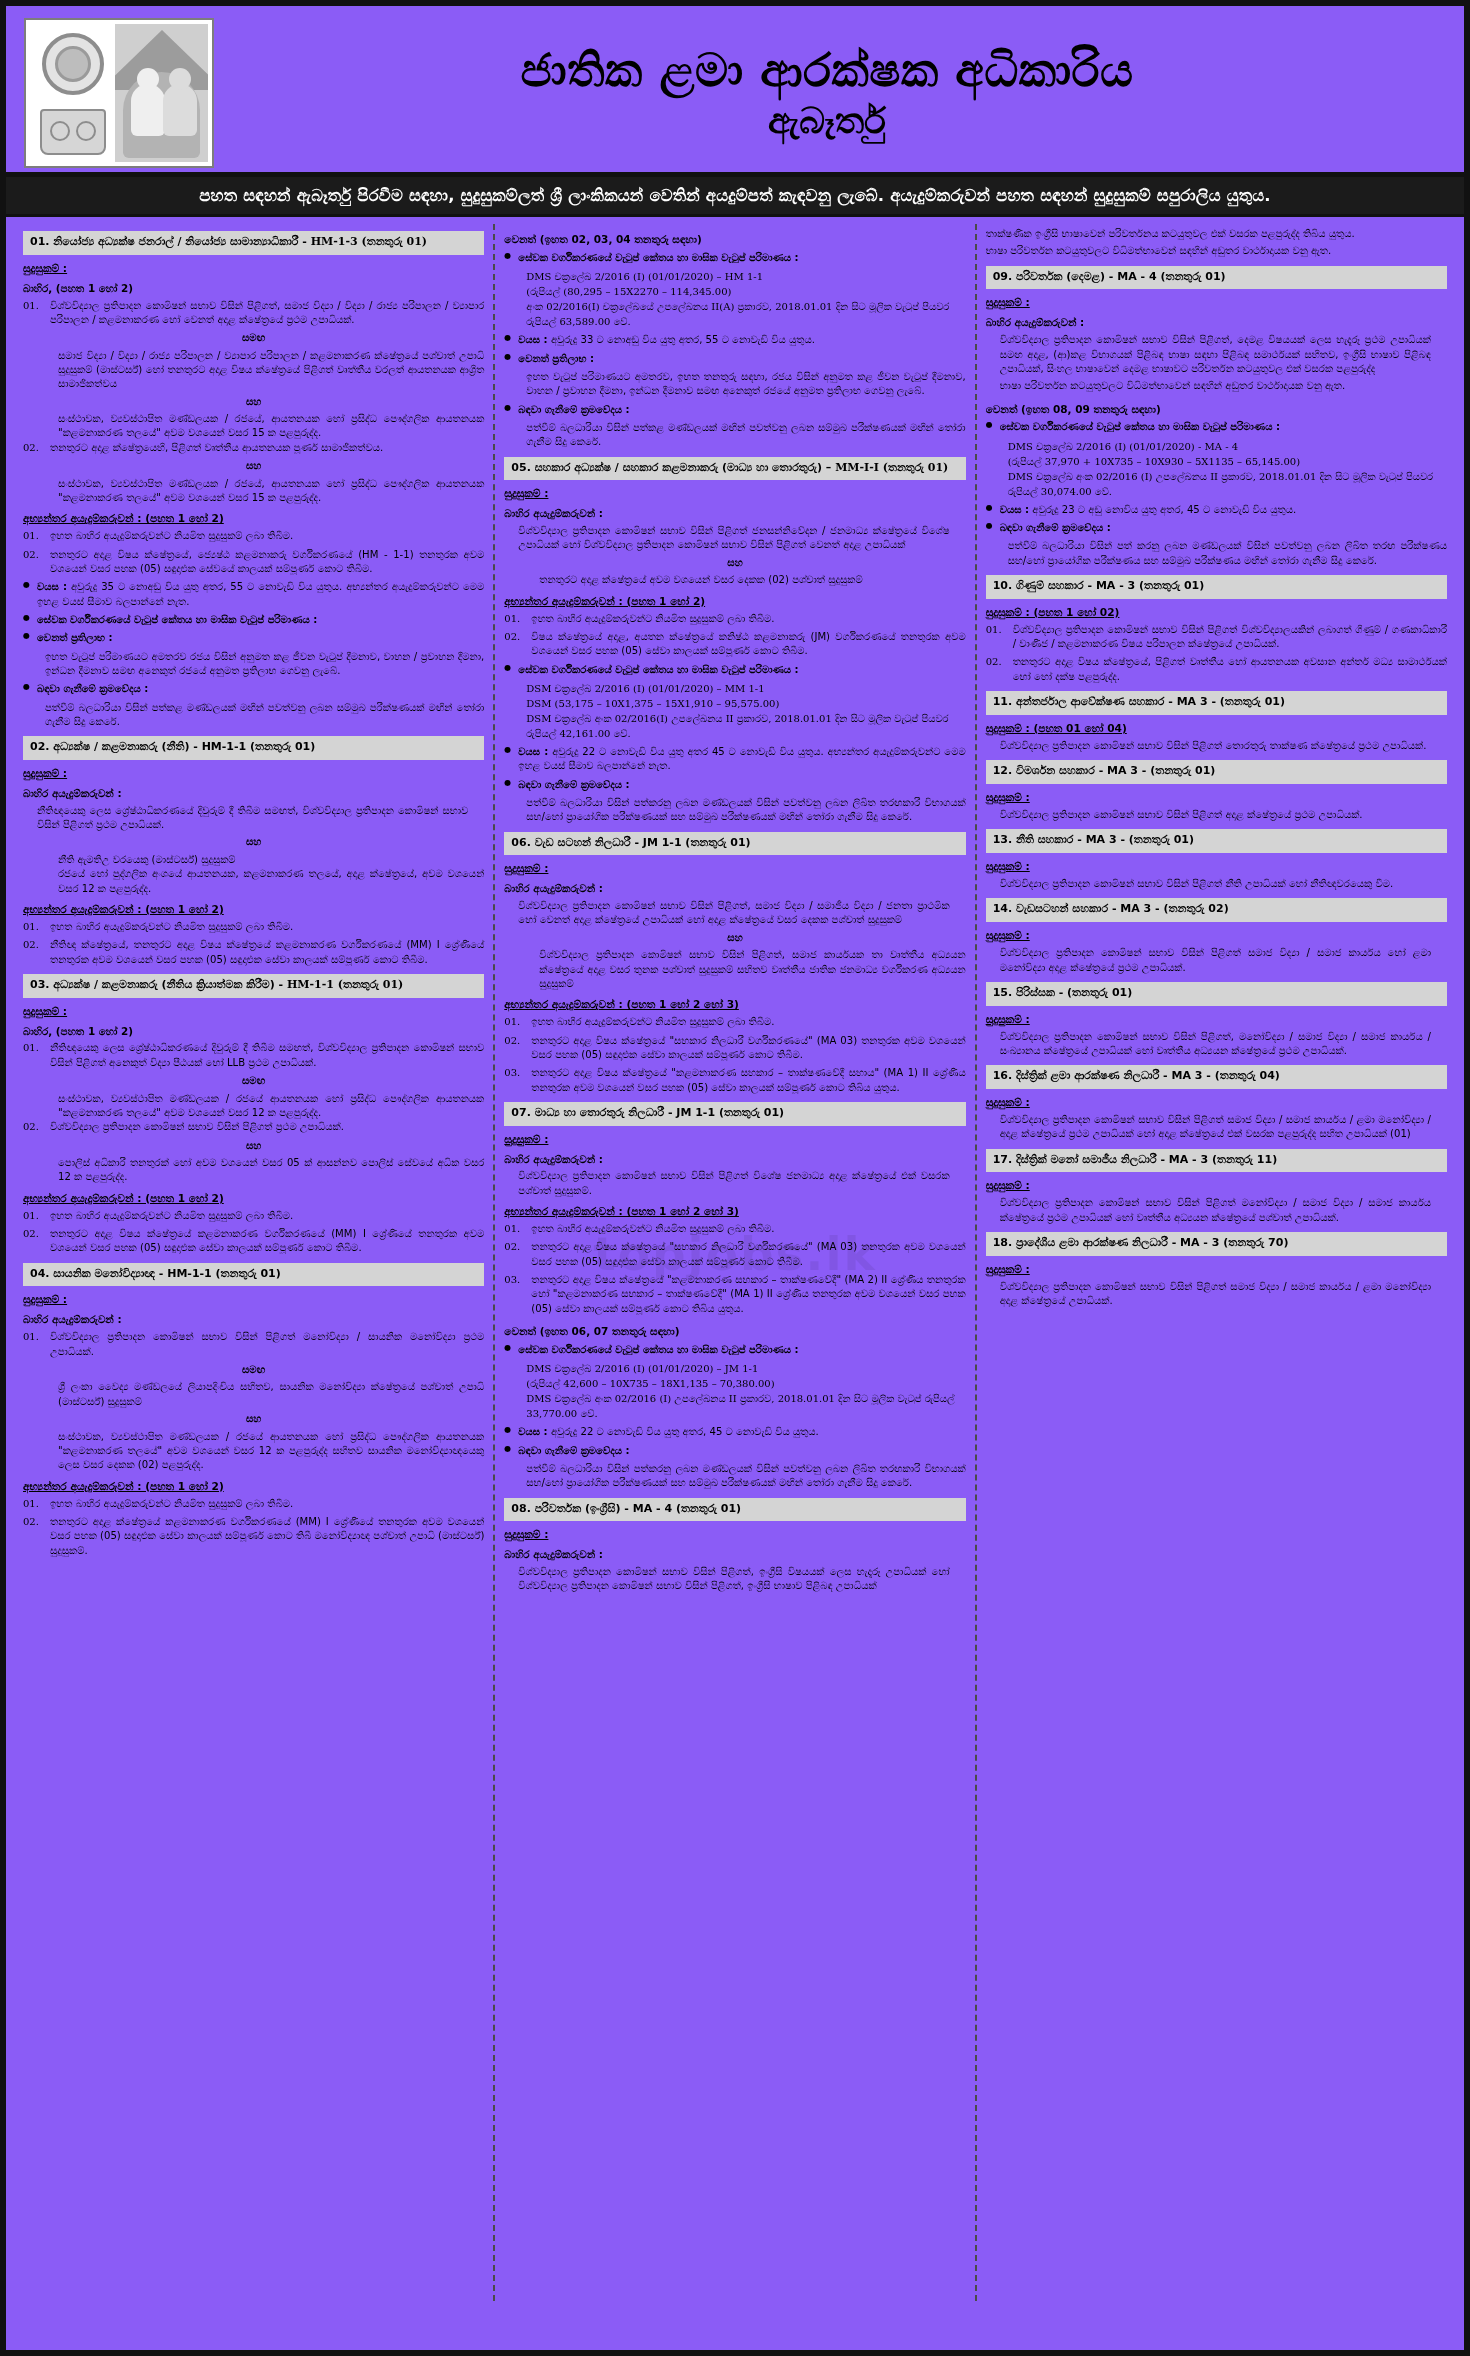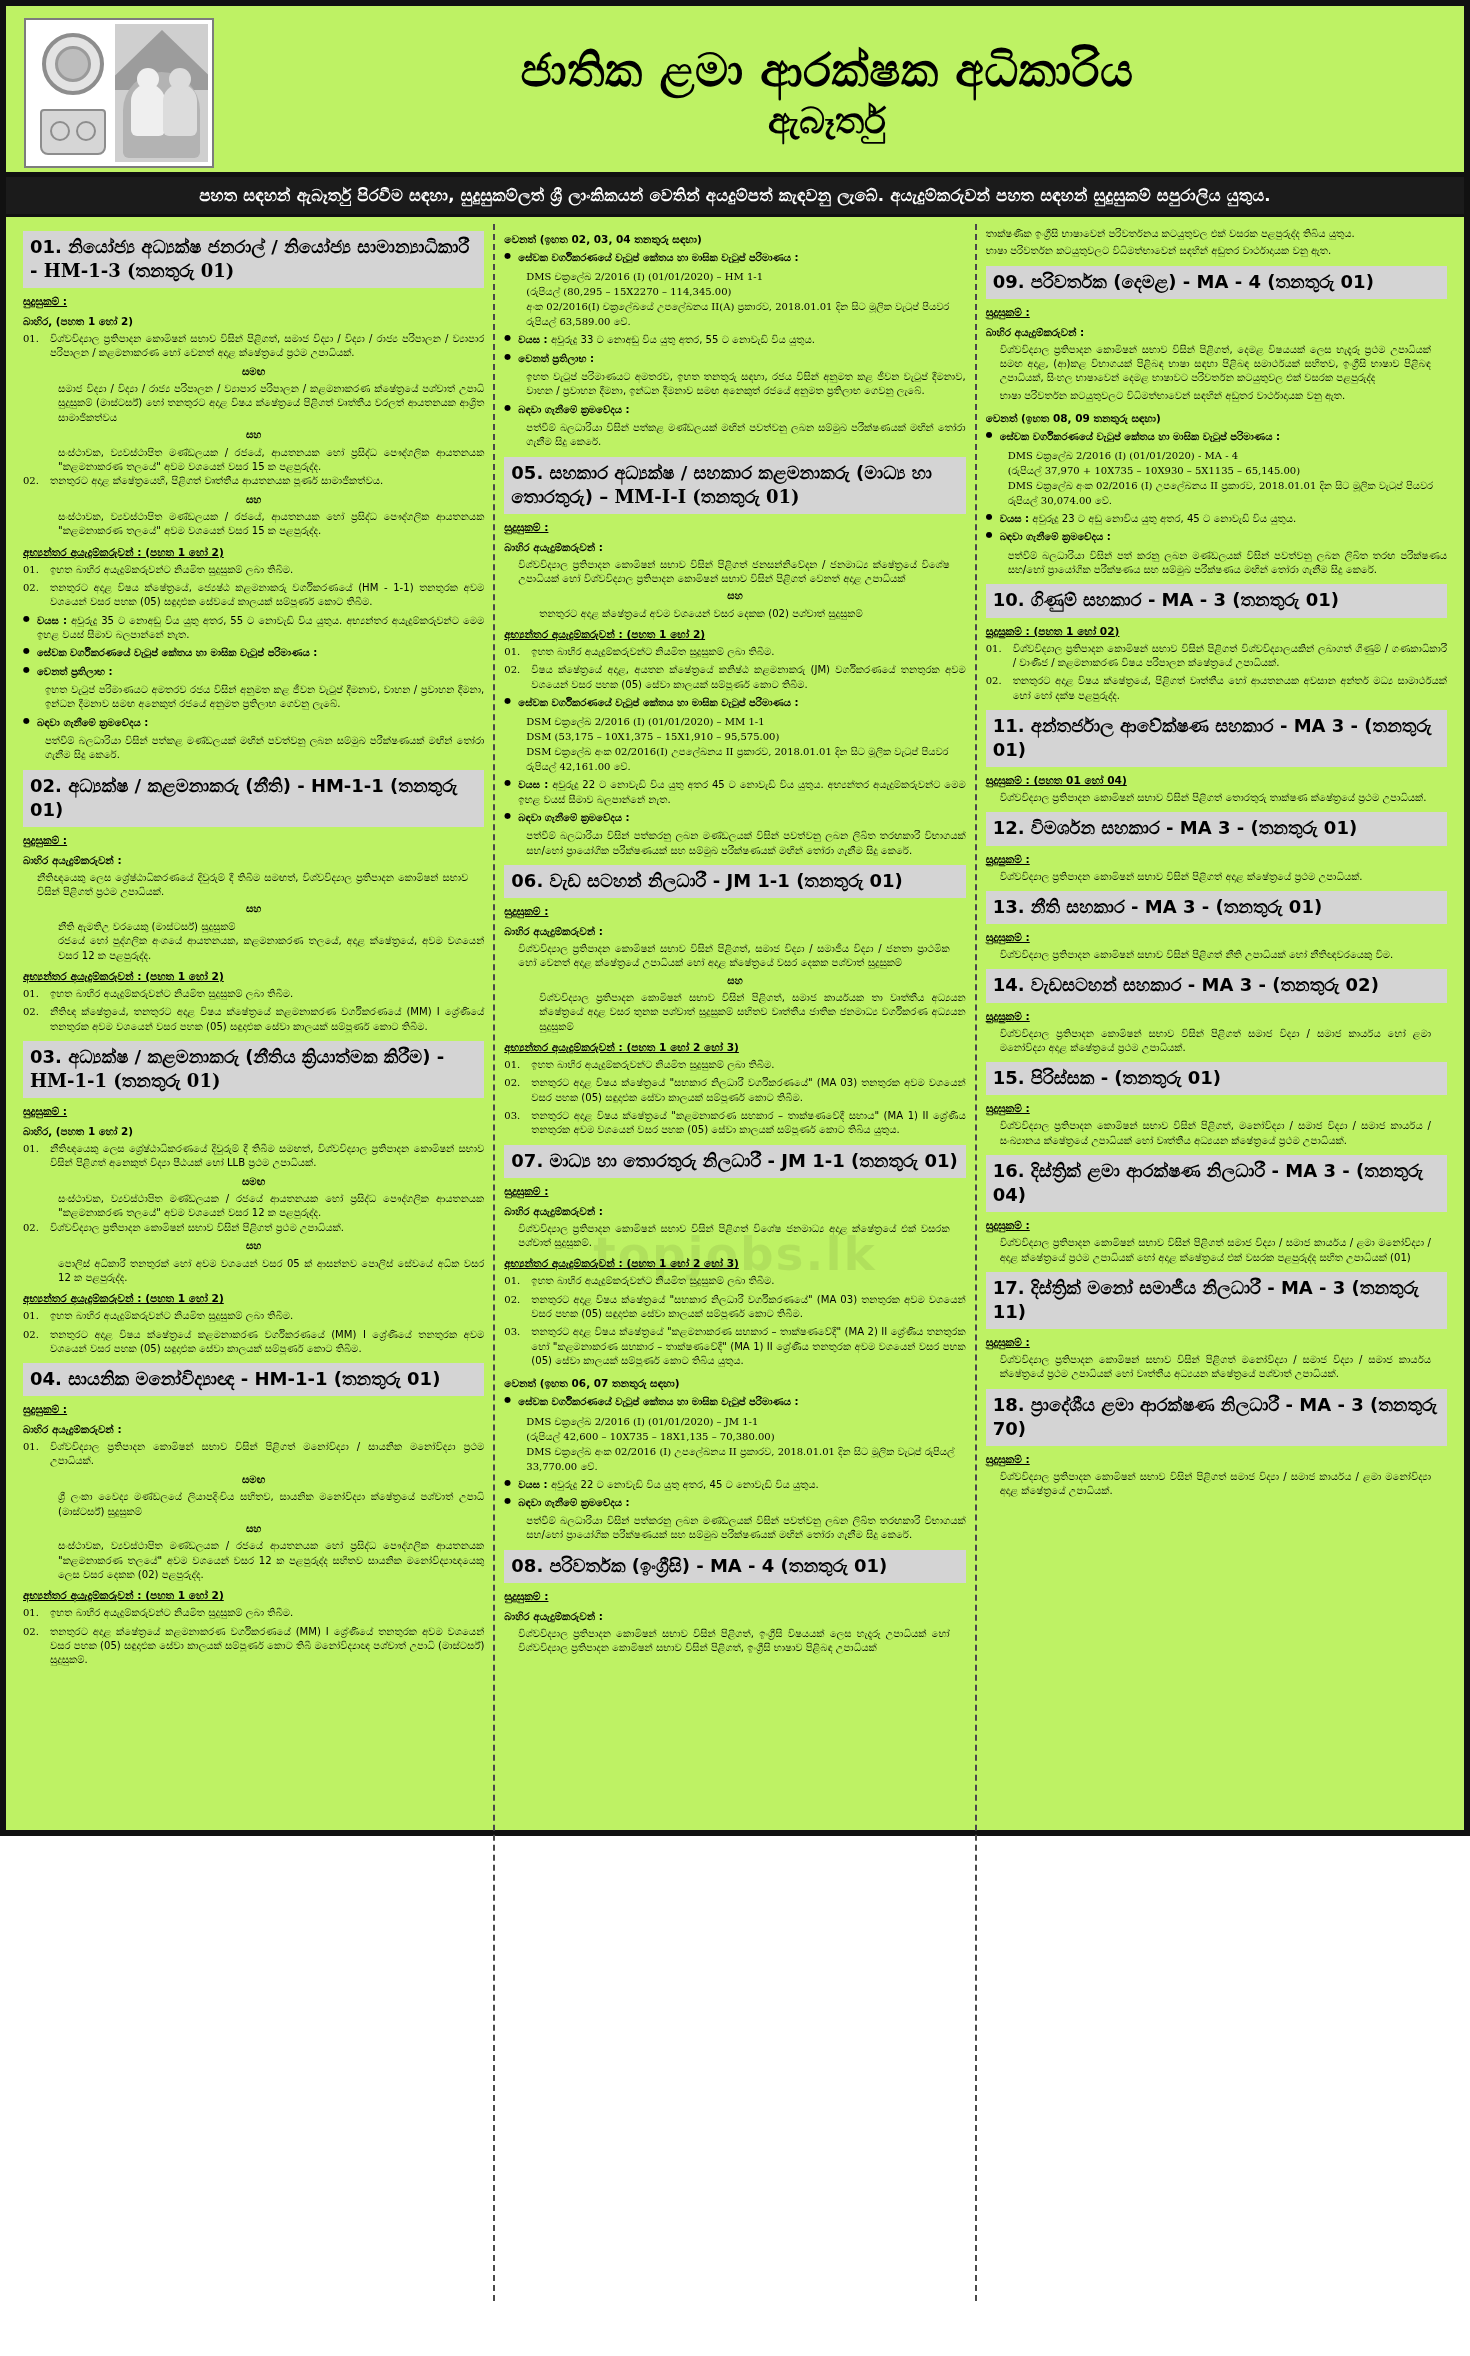--- a/index.html
+++ b/index.html
@@ -3,22 +3,22 @@
 <meta charset="utf-8">
 <style>
   * { box-sizing: border-box; margin:0; padding:0; }
   html,body { background:#ffffff; }
   body {
     width:1470px; height:2356px;
     font-family:"DejaVu Sans","Liberation Sans",sans-serif;
     color:#000; position:relative; overflow:hidden;
   }
   .page {
-    width:1470px; height:1836px;
-    border:6px solid #111; background:#bef264;
+    width:1470px; height:2356px;
+    border:6px solid #111; background:#8b5cf6;
     padding:0; position:relative;
   }
   
   .header {
     display:flex; align-items:center; gap:14px;
     padding:12px 18px 4px 18px;
     border-bottom:5px solid #111;
   }
   .logo-box {
     width:190px; height:150px; border:2px solid #7d7d7d;
@@ -90,21 +90,21 @@
     height:2090px;
   }
   .col {
     flex:1 1 0; padding:0 9px; position:relative;
     font-size:10.1px; line-height:1.42;
   }
   .col + .col { border-left:2px dashed #4a4a4a; }
   
   .job-head {
     background:#d4d4d4; padding:4px 7px 5px 7px; margin:7px 0 6px 0;
-    font-size:18px; font-weight:700; line-height:1.34;
+    font-size:11px; font-weight:700; line-height:1.34;
   }
   .job-head .code { font-family:"DejaVu Serif","Liberation Serif",serif; }
   .lbl-u {
     font-weight:700; text-decoration:underline; font-size:10.6px;
     margin:6px 0 3px 0; display:block;
   }
   .lbl-b { font-weight:700; font-size:10.4px; margin:5px 0 3px 0; display:block; }
   .numlist { margin:0 0 2px 0; padding:0; list-style:none; }
   .numlist > li {
     display:flex; gap:7px; margin:0 0 4px 0; text-align:justify;

